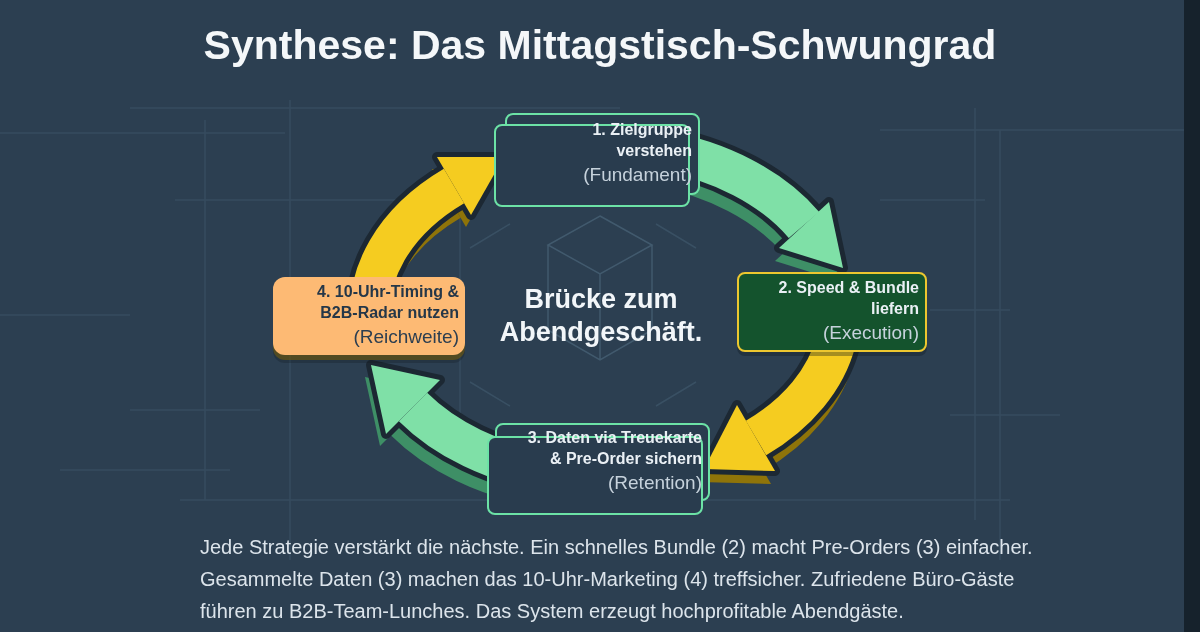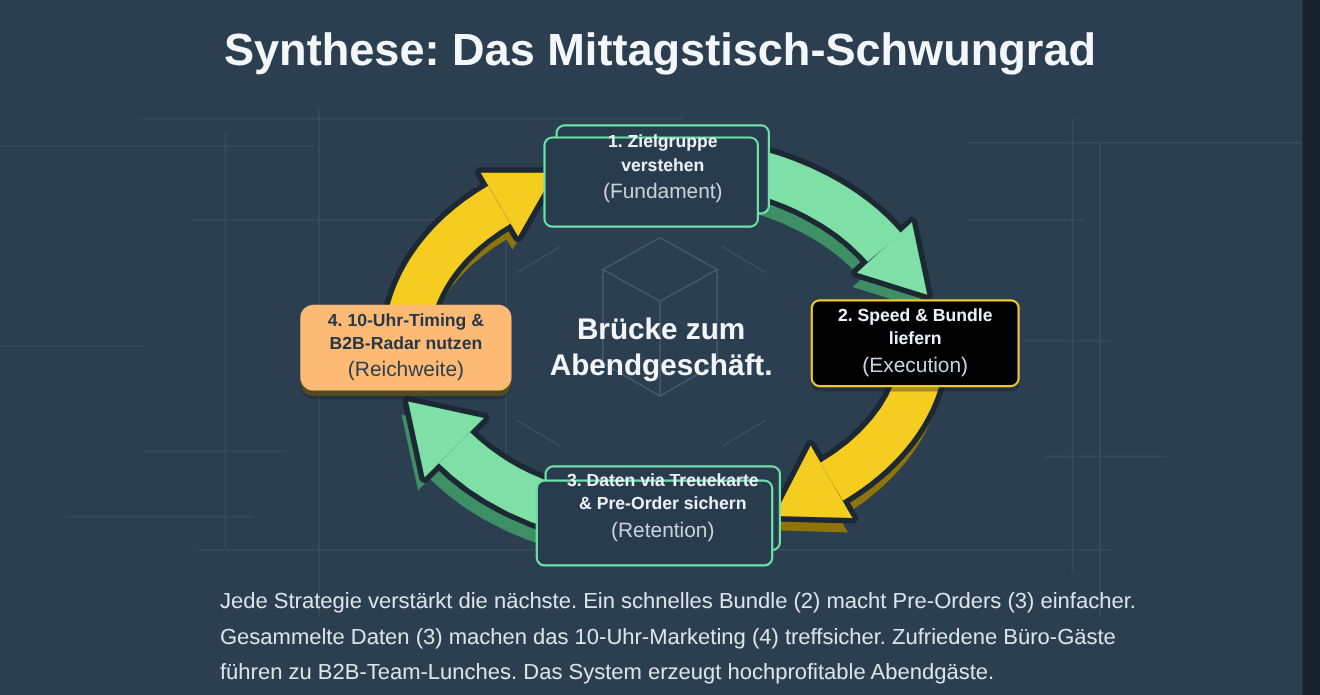--- a/index.html
+++ b/index.html
@@ -11,35 +11,35 @@
   }
   .page-title{
     position:absolute;left:0;top:22px;width:1200px;
     text-align:center;font-size:41px;font-weight:bold;
     color:#F4F7F9;letter-spacing:0px;margin:0;
   }
   svg.flywheel{position:absolute;left:0;top:0;z-index:1;}
 
   .node{
     position:absolute;z-index:2;display:flex;flex-direction:column;
-    justify-content:center;align-items:center;text-align:center;
+    justify-content:center;align-items:flex-end;text-align:center;
     border-radius:8px;box-sizing:border-box;padding:4px 6px;
   }
   .node .t{display:block;white-space:nowrap;font-weight:bold;font-size:16px;line-height:1.3;color:#EAF0F5;}
   .node .sub{display:block;white-space:nowrap;font-size:19px;line-height:1.3;color:#C6D2DC;margin-top:1px;}
 
   .green-outline{background:#293C4E;border:2.5px solid #6CE2A6;}
   .green-outline::before{
     content:"";position:absolute;left:-2.5px;top:-2.5px;right:-2.5px;bottom:-2.5px;
     border:2.5px solid #6CE2A6;background:#293C4E;border-radius:8px;
     transform:translate(-11px,11px);z-index:-1;
   }
   .node.pos3.green-outline::before{transform:translate(-8px,13px);}
 
-  .yellow-outline{background:#000000;border:2.5px solid #EDC72F;box-shadow:0 4px 0 rgba(18,26,34,0.35);}
+  .yellow-outline{background:#14532d;border:2.5px solid #EDC72F;box-shadow:0 4px 0 rgba(18,26,34,0.35);}
 
   .yellow-solid{background:#fdba74;border-radius:12px;box-shadow:0 5px 0 rgba(120,95,8,0.55),0 8px 0 rgba(18,26,34,0.28);}
   .yellow-solid .t{color:#253748;}
   .yellow-solid .sub{color:#2C3E50;}
 
   .pos1{left:505px;top:113px;width:195px;height:82px;}
   .pos2{left:737px;top:272px;width:190px;height:80px;}
   .pos3{left:495px;top:423px;width:215px;height:78px;}
   .pos4{left:273px;top:277px;width:192px;height:78px;}
 

